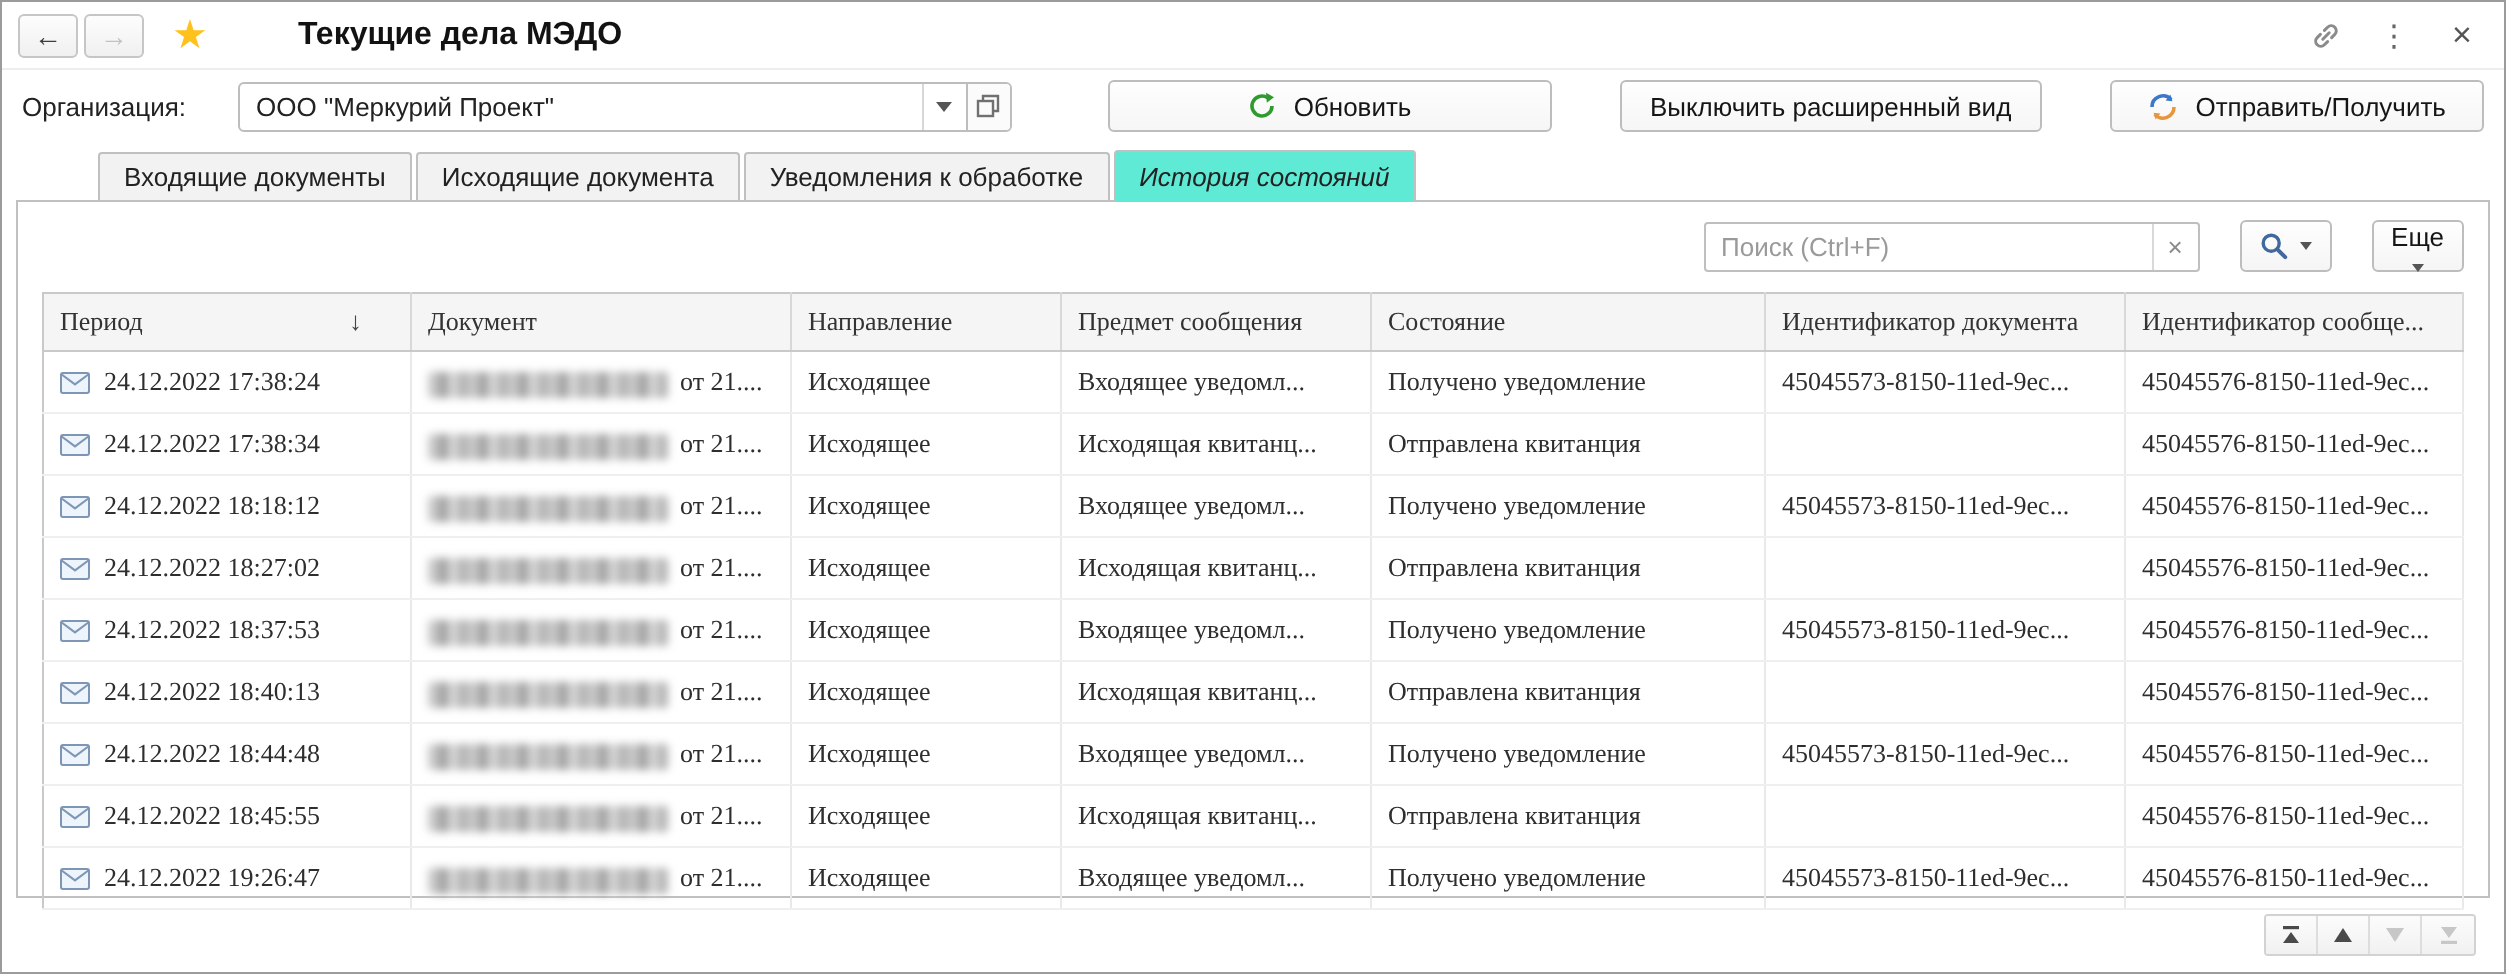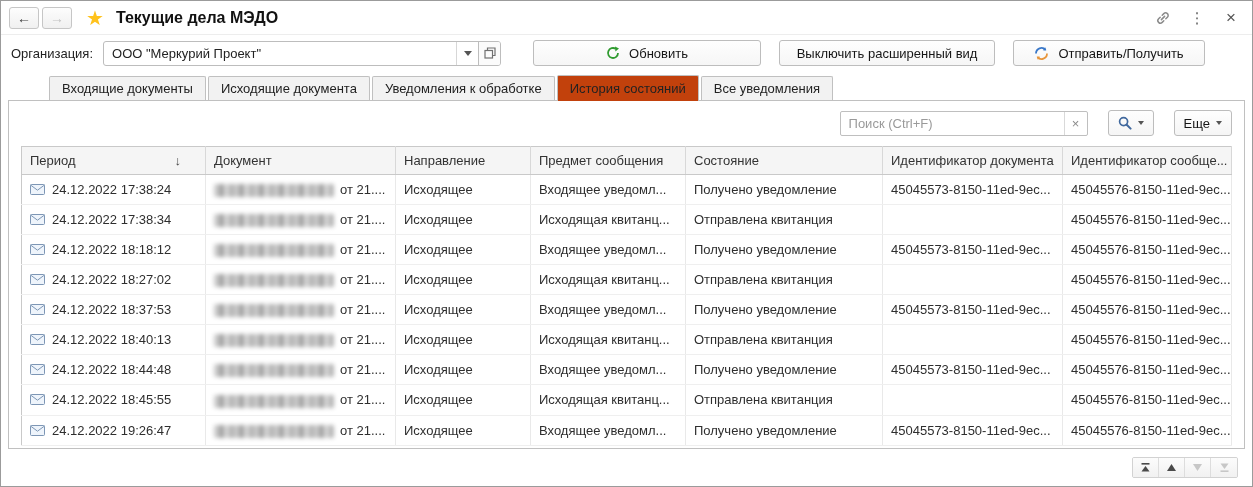--- a/index.html
+++ b/index.html
@@ -7,58 +7,58 @@
   body { font-family: "Liberation Sans", sans-serif; font-size: 13px; color: #222; background: #fff; }
 
   .window { width: 1253px; height: 487px; border: 1px solid #9b9b9b; background: #fff; position: relative; overflow: hidden; }
 
   
   .titlebar { height: 34px; display: flex; align-items: center; padding: 0 12px 0 8px; gap: 6px; border-bottom: 1px solid #ededed; }
   .histnav { display: flex; gap: 3px; }
   .nav-btn { width: 30px; height: 22px; border: 1px solid #c6c6c6; border-radius: 3px; background: linear-gradient(#fdfdfd,#f0f0f0); display: flex; align-items: center; justify-content: center; font-size: 14px; color: #3d3d3d; cursor: default; }
   .nav-btn.disabled { color: #c3c3c3; }
   .star { color: #ffc21c; font-size: 20px; margin: 0 6px 0 8px; line-height: 1; }
-  .title { font-size: 16px; font-weight: 700; color: #121212; }
+  .title { font-size: 16px; font-weight: 700; color: #121212; margin-left: 33px; }
   .titlebar-right { margin-left: auto; display: flex; align-items: center; gap: 16px; }
   .tb-icon { width: 18px; height: 18px; display: flex; align-items: center; justify-content: center; color: #777; }
   .kebab { font-size: 15px; color: #666; letter-spacing: 0; }
   .close-x { font-size: 17px; color: #555; }
 
   
-  .toolbar { display: flex; align-items: center; padding: 5px 10px 9px; gap: 8px; }
+  .toolbar { display: flex; align-items: center; padding: 5px 10px 9px; gap: 24px; }
   .org-label { margin-right: 2px; }
   .combo { display: flex; align-items: stretch; height: 25px; width: 398px; border: 1px solid #bdbdbd; border-radius: 3px; background: #fff; overflow: hidden; }
   .combo-value { flex: 1; padding: 4px 8px; white-space: nowrap; overflow: hidden; }
   .combo-seg { width: 22px; display: flex; align-items: center; justify-content: center; border-left: 1px solid #d7d7d7; background: #fff; }
   .combo-seg.open { border-left: 1px solid #bdbdbd; background: #fbfbfb; }
   .dd-arrow { width: 0; height: 0; border-left: 4px solid transparent; border-right: 4px solid transparent; border-top: 5px solid #555; display: inline-block; }
   .dd-arrow.sm { border-left-width: 3.5px; border-right-width: 3.5px; border-top-width: 4.5px; }
 
   .btn { height: 26px; border: 1px solid #bdbdbd; border-radius: 3px; background: linear-gradient(#fefefe,#f6f6f6); display: inline-flex; align-items: center; justify-content: center; gap: 9px; padding: 0 14px; font-size: 13px; color: #161616; cursor: default; white-space: nowrap; }
   .btn-refresh { width: 228px; margin-left: 24px; }
   .btn-toggle  { width: 216px; margin-left: 10px; }
   .btn-send    { width: 192px; margin-left: 10px; }
 
   
   .tabs { display: flex; align-items: flex-end; padding: 0 6px; gap: 2px; position: relative; z-index: 2; margin-left: 42px; }
   .tab { border: 1px solid #c0c0c0; border-bottom: none; background: #f2f2f2; height: 24px; padding: 4px 12px 0; white-space: nowrap; cursor: default; border-radius: 2px 2px 0 0; }
-  .tab.active { background: #c2410c; height: 26px; padding-top: 5px; margin-bottom: -1px; z-index: 3; position: relative; }
+  .tab.active { background: #5eead4; height: 26px; padding-top: 5px; margin-bottom: -1px; z-index: 3; position: relative; font-style: italic; }
 
   
   .panel { margin: 0 7px; border: 1px solid #c0c0c0; background: #fff; height: 349px; position: relative; z-index: 1; }
   .search-row { display: flex; justify-content: flex-end; align-items: flex-end; gap: 20px; padding: 9px 12px 6px; }
   .search { display: flex; align-items: stretch; width: 248px; height: 25px; border: 1px solid #bfbfbf; border-radius: 2px; background: #fff; }
   .search input { border: none; outline: none; flex: 1; padding: 0 8px; font: 13px "Liberation Sans", sans-serif; color: #222; background: transparent; }
   .search input::placeholder { color: #9a9a9a; }
   .search .clear { width: 23px; display: flex; align-items: center; justify-content: center; border-left: 1px solid #d9d9d9; color: #8a8a8a; font-size: 13px; }
   .mini-btn { height: 26px; border: 1px solid #bdbdbd; border-radius: 3px; background: linear-gradient(#fefefe,#f5f5f5); display: inline-flex; align-items: center; justify-content: center; gap: 6px; padding: 0 9px; }
-  .more-btn { font-size: 13px; color: #161616; }
-
-  
-  .grid-wrap { margin: 4px 12px 0; }
+  .more-btn { font-size: 13px; color: #161616; flex-direction: column; }
+
+  
+  .grid-wrap { margin: 4px 12px 0; font-family: Liberation Serif, serif; }
   table.grid { width: 100%; border-collapse: collapse; table-layout: fixed; border: 1px solid #c9c9c9; }
   table.grid th { background: #f5f5f5; font-weight: 400; text-align: left; color: #333; padding: 6px 8px; border-right: 1px solid #d8d8d8; border-bottom: 1px solid #c9c9c9; white-space: nowrap; overflow: hidden; position: relative; }
   table.grid th .sort { position: absolute; right: 24px; top: 6px; color: #444; }
   table.grid td { padding: 7px 8px; border-right: 1px solid #e9e9e9; border-bottom: 1px solid #efefef; white-space: nowrap; overflow: hidden; color: #2e2e2e; }
   td.c-period { padding-left: 8px; }
   .period-inner { display: flex; align-items: center; gap: 7px; text-align: right; }
   .blur { display: inline-block; vertical-align: middle; width: 120px; height: 13px; margin-right: 6px; border-radius: 2px;
           background: repeating-linear-gradient(90deg,#c9c9c9 0 5px,#a3a3a3 5px 10px,#d6d6d6 10px 15px,#b5b5b5 15px 20px);
           filter: blur(2px); }
 
@@ -142,23 +142,20 @@
     <span class="tab-label">Входящие документы</span>
   </div>
       <div class="tab">
     <span class="tab-label">Исходящие документа</span>
   </div>
       <div class="tab">
     <span class="tab-label">Уведомления к обработке</span>
   </div>
       <div class="tab active">
     <span class="tab-label">История состояний</span>
-  </div>
-      <div class="tab">
-    <span class="tab-label">Все уведомления</span>
   </div>
     </div>
 
   <div class="panel">
     <div class="search-row">
       <div class="search">
         <input type="text" placeholder="Поиск (Ctrl+F)" style="">
         <span class="clear">
             <span>×</span>
           </span>

